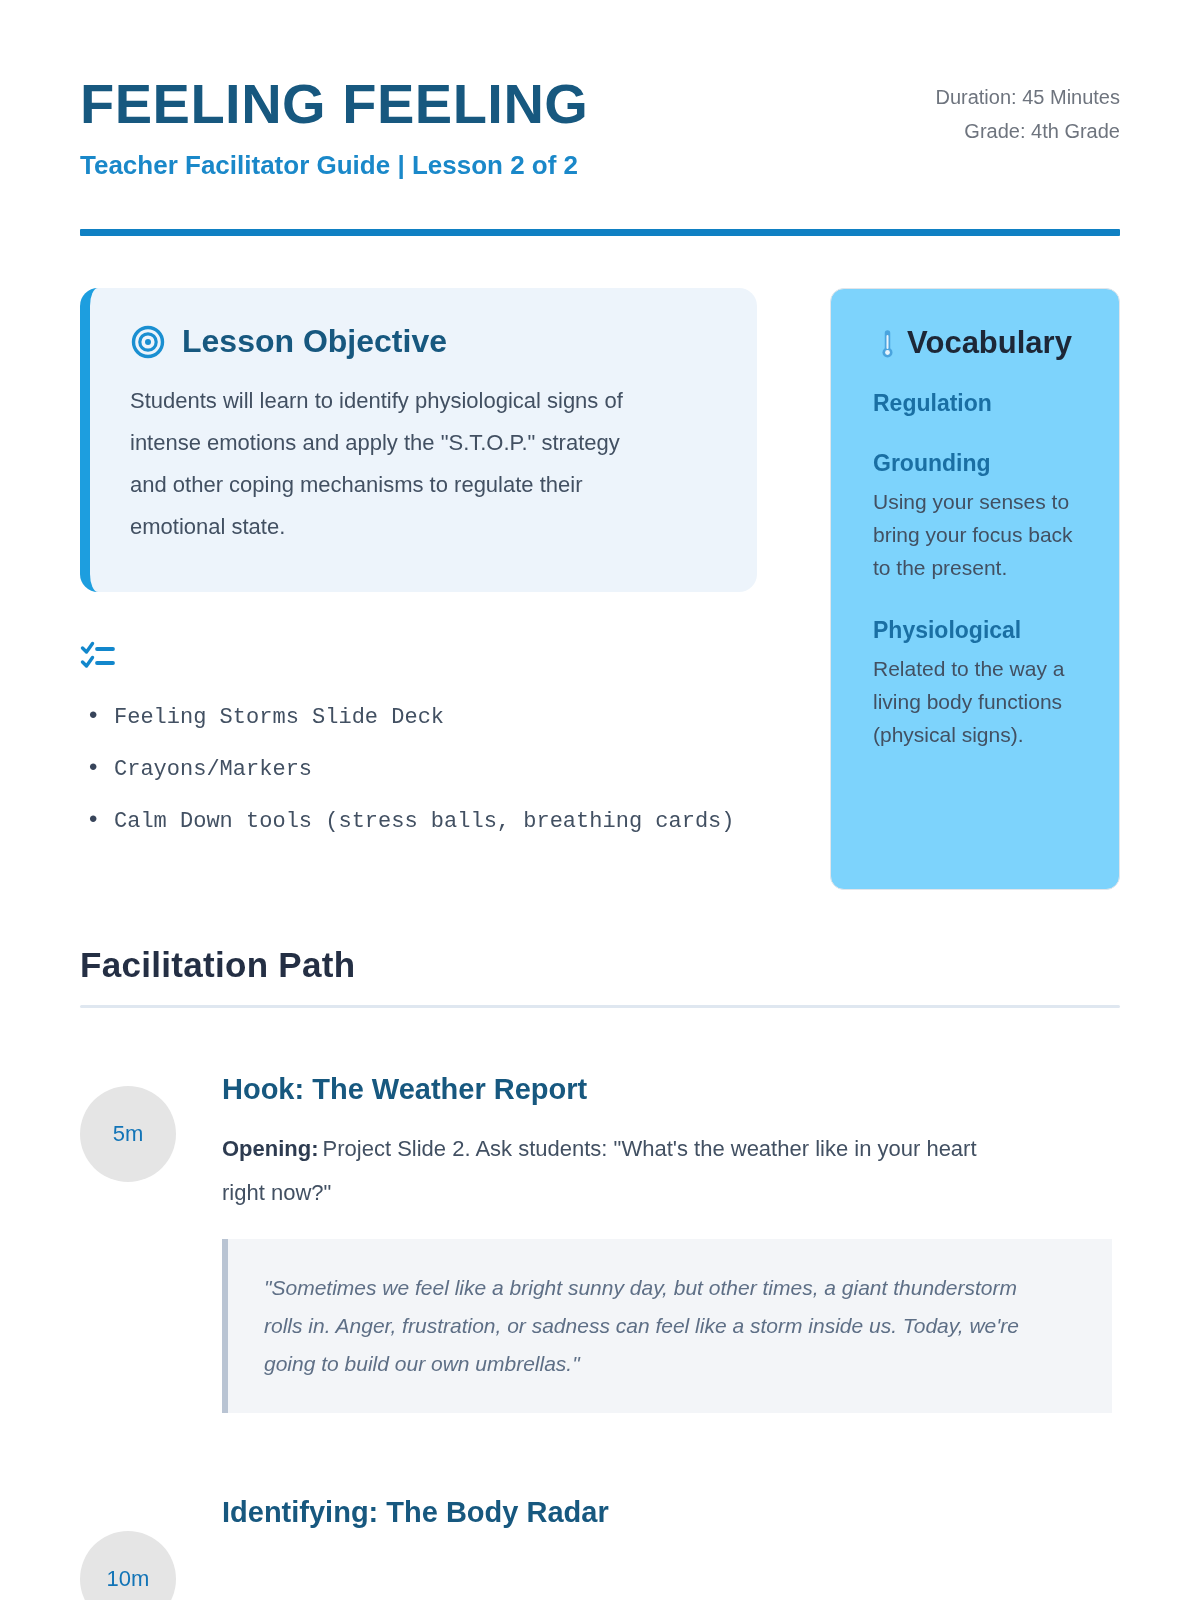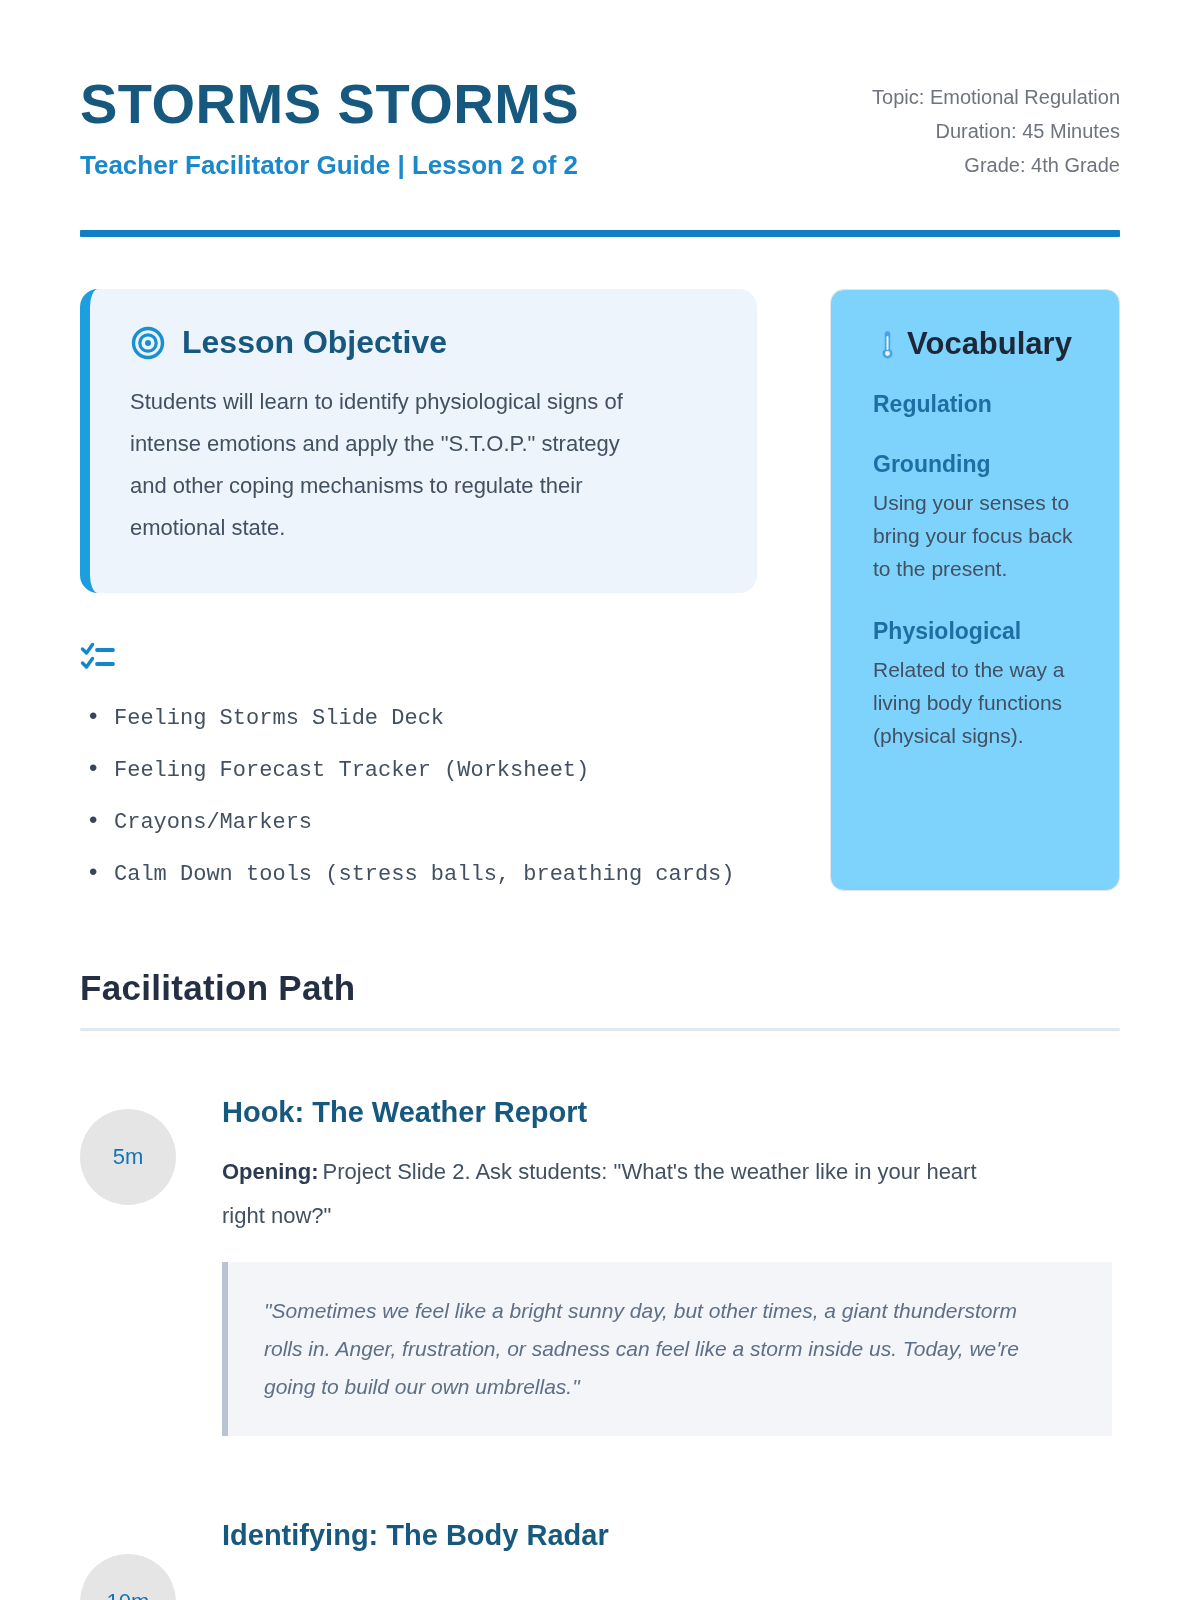--- a/index.html
+++ b/index.html
@@ -95,25 +95,24 @@
   }
   .icon { display: inline-flex; align-items: center; justify-content: center; }
 </style>
 </head>
 <body>
 
 <div class="page">
 
   <header class="header">
     <div>
-      <h1 class="h1">STORMS STORMS</h1>
+      <h1 class="h1">FEELING FEELING</h1>
       <div class="subtitle">Teacher Facilitator Guide | Lesson 2 of 2</div>
     </div>
     <div class="meta">
-      <div class="meta-line">Topic: Emotional Regulation</div>
       <div class="meta-line">Duration: 45 Minutes</div>
       <div class="meta-line">Grade: 4th Grade</div>
     </div>
   </header>
 
   <div class="rule"></div>
 
   <div class="columns">
 
     <div class="col-left">
@@ -137,21 +136,20 @@
             <svg width="36" height="32" viewBox="0 0 36 32">
               <path d="M2.5 8 L6.5 12 L12.5 3.5" fill="none" stroke="#1287cc" stroke-width="3.4" stroke-linecap="round" stroke-linejoin="round"></path>
               <line x1="17" y1="9" x2="33" y2="9" stroke="#1287cc" stroke-width="3.8" stroke-linecap="round"></line>
               <path d="M2.5 22 L6.5 26 L12.5 17.5" fill="none" stroke="#1287cc" stroke-width="3.4" stroke-linecap="round" stroke-linejoin="round"></path>
               <line x1="17" y1="23" x2="33" y2="23" stroke="#1287cc" stroke-width="3.8" stroke-linecap="round"></line>
             </svg>
           </span>
         </h2>
         <ul class="materials-list">
           <li>Feeling Storms Slide Deck</li>
-          <li>Feeling Forecast Tracker (Worksheet)</li>
           <li>Crayons/Markers</li>
           <li>Calm Down tools (stress balls, breathing cards)</li>
         </ul>
       </section>
     </div>
 
     <aside class="col-right">
       <section class="vocab-box">
         <h2 class="vocab-heading">
           <span class="icon">

